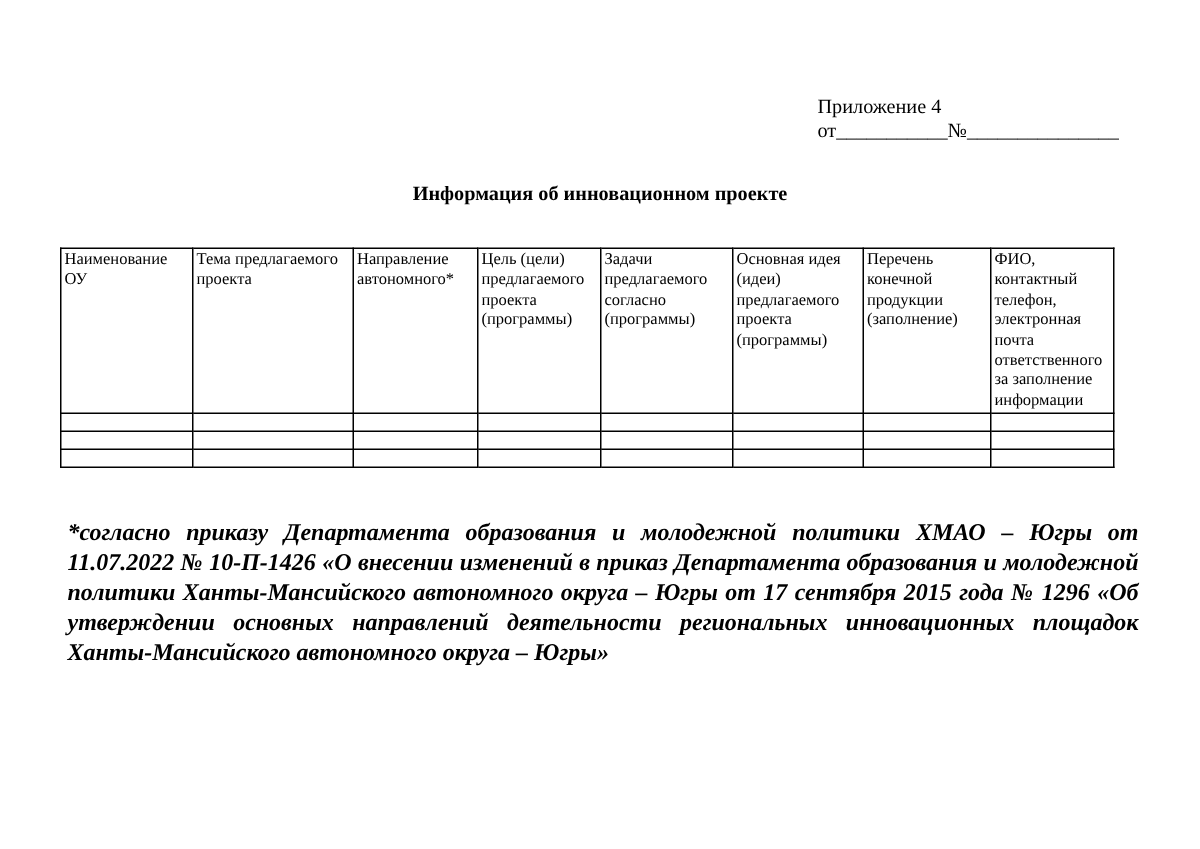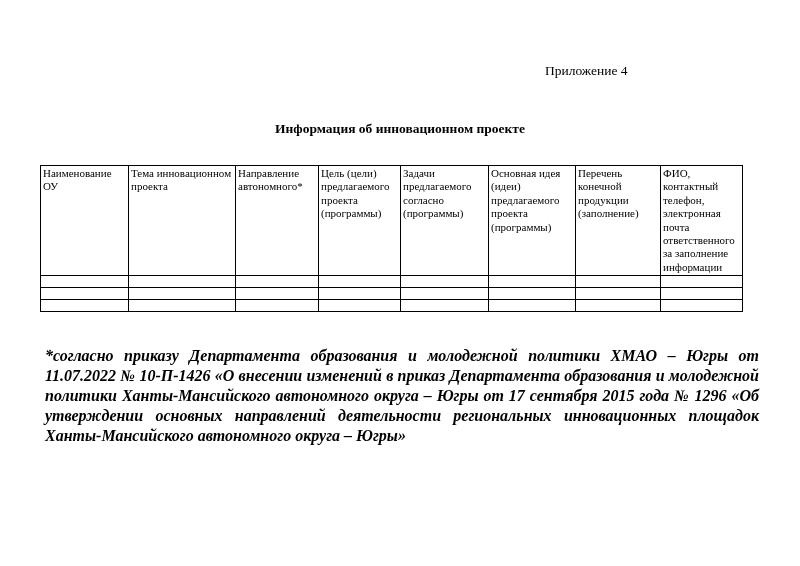--- a/index.html
+++ b/index.html
@@ -65,39 +65,40 @@
     font-style: italic;
     line-height: 1.25;
     text-align: justify;
   }
 </style>
 </head>
 <body>
 
 <div class="appendix">
   <div class="line">Приложение 4</div>
+  <div class="line">от___________№_______________</div>
 </div>
 
 <div class="doc-title">Информация об инновационном проекте</div>
 
 <table class="info-table">
   <colgroup>
     <col style="width:88px">
     <col style="width:107px">
     <col style="width:83px">
     <col style="width:82px">
     <col style="width:88px">
     <col style="width:87px">
     <col style="width:85px">
     <col style="width:82px">
   </colgroup>
   <thead>
     <tr>
       <th>Наименование ОУ</th>
-      <th>Тема инновационном проекта</th>
+      <th>Тема предлагаемого проекта</th>
       <th>Направление автономного*</th>
       <th>Цель (цели) предлагаемого проекта (программы)</th>
       <th>Задачи предлагаемого согласно (программы)</th>
       <th>Основная идея (идеи) предлагаемого проекта (программы)</th>
       <th>Перечень конечной продукции (заполнение)</th>
       <th>ФИО, контактный телефон, электронная почта ответственного за заполнение информации</th>
     </tr>
   </thead>
   <tbody>
     <tr>

